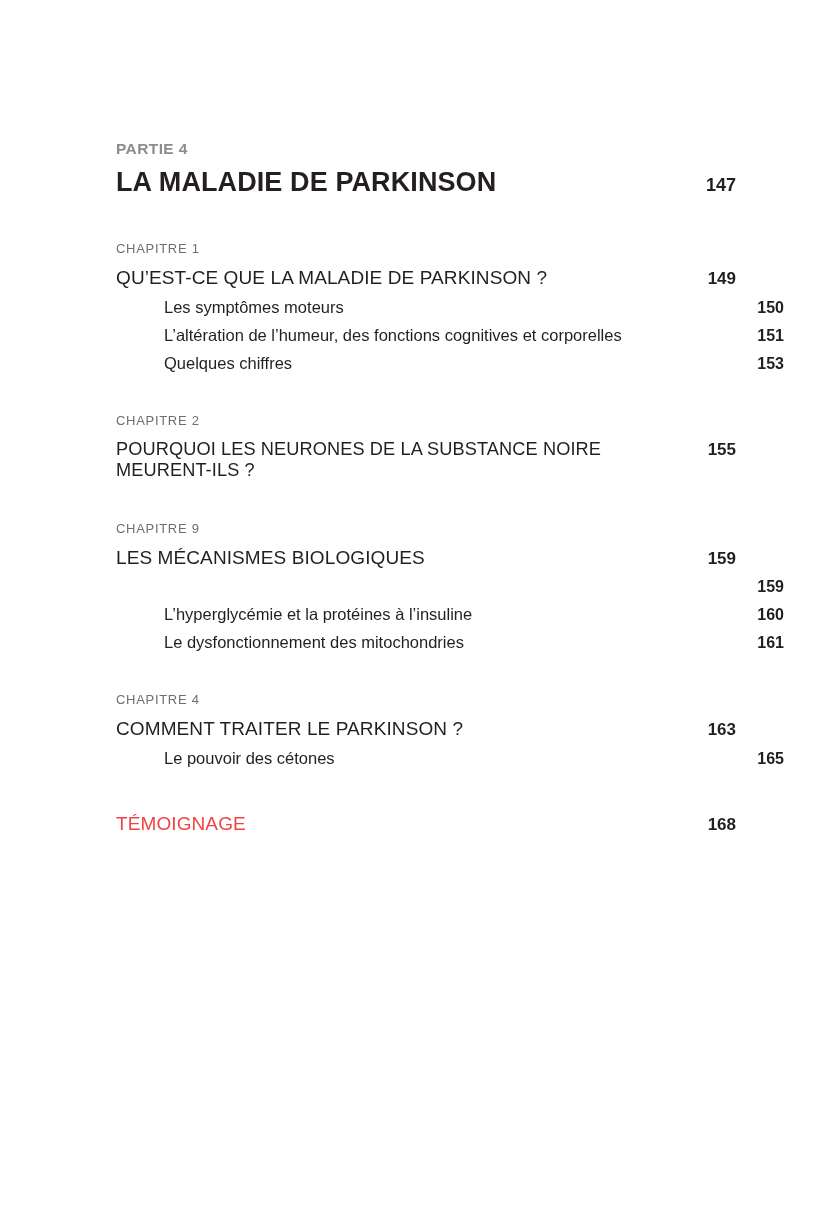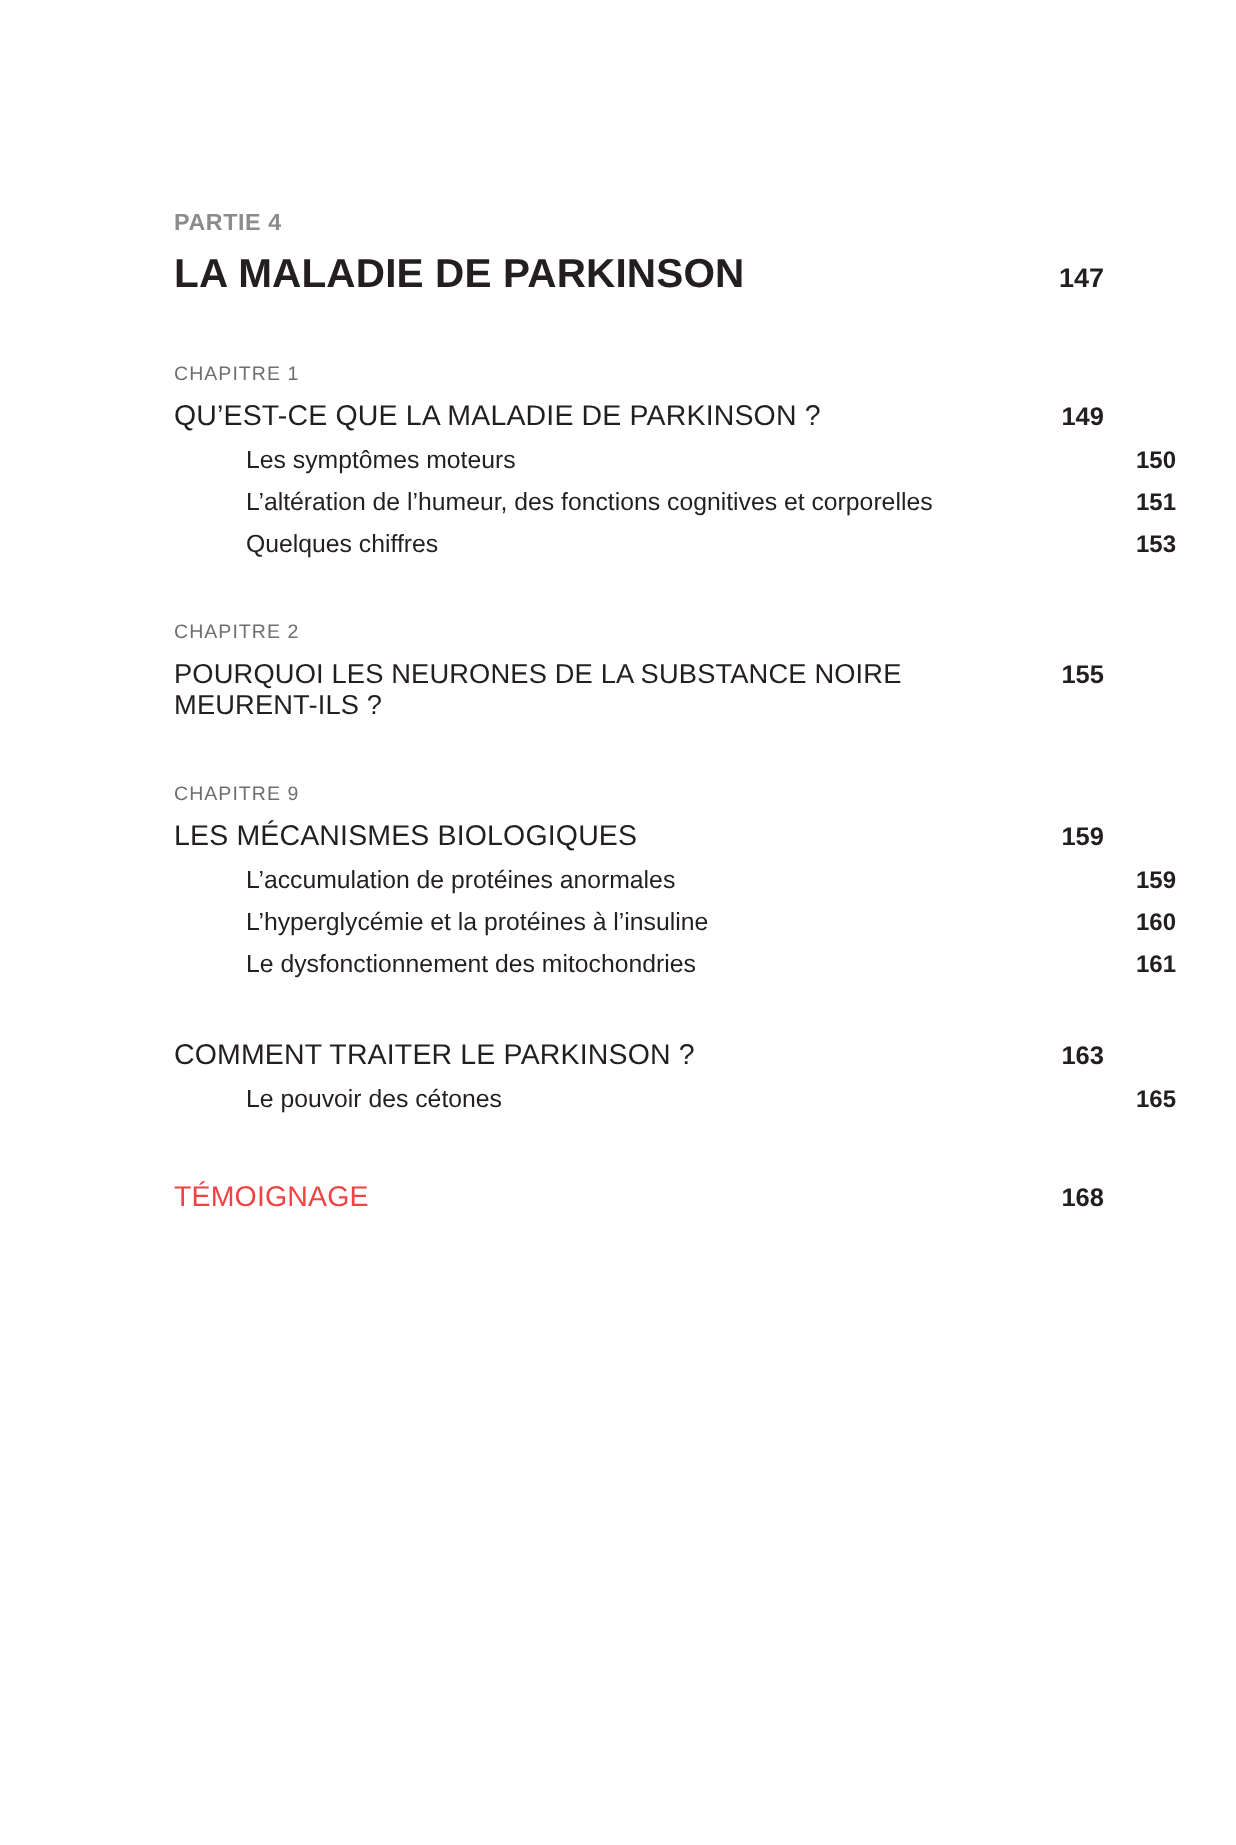--- a/index.html
+++ b/index.html
@@ -162,38 +162,38 @@
 
   <div class="chapter-block">
     <div class="chapter-label">CHAPITRE 9</div>
     <div class="row chapter-title">
       <span class="txt">LES MÉCANISMES BIOLOGIQUES</span>
       <span class="spacer"></span>
       <span class="num">159</span>
     </div>
     <div class="sub-list">
       <div class="row sub-row">
-        <span class="txt">L’accumulation de protéines anormales</span>
         <span class="spacer"></span>
         <span class="num">159</span>
       </div>
       <div class="row sub-row">
         <span class="txt">L’hyperglycémie et la protéines à l’insuline</span>
         <span class="spacer"></span>
         <span class="num">160</span>
       </div>
       <div class="row sub-row">
         <span class="txt">Le dysfonctionnement des mitochondries</span>
         <span class="spacer"></span>
         <span class="num">161</span>
       </div>
     </div>
   </div>
 
   <div class="chapter-block">
+    <div class="chapter-label">CHAPITRE 4</div>
     <div class="row chapter-title">
       <span class="txt">COMMENT TRAITER LE PARKINSON ?</span>
       <span class="spacer"></span>
       <span class="num">163</span>
     </div>
     <div class="sub-list">
       <div class="row sub-row">
         <span class="txt">Le pouvoir des cétones</span>
         <span class="spacer"></span>
         <span class="num">165</span>

